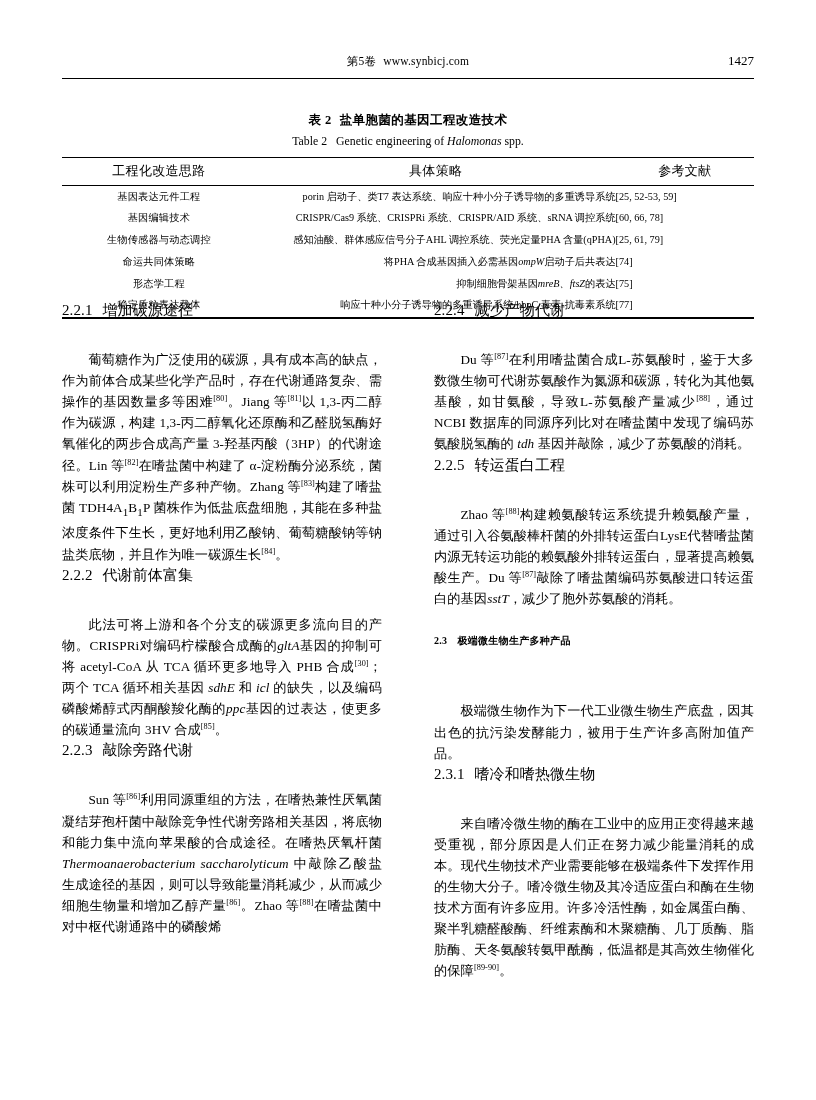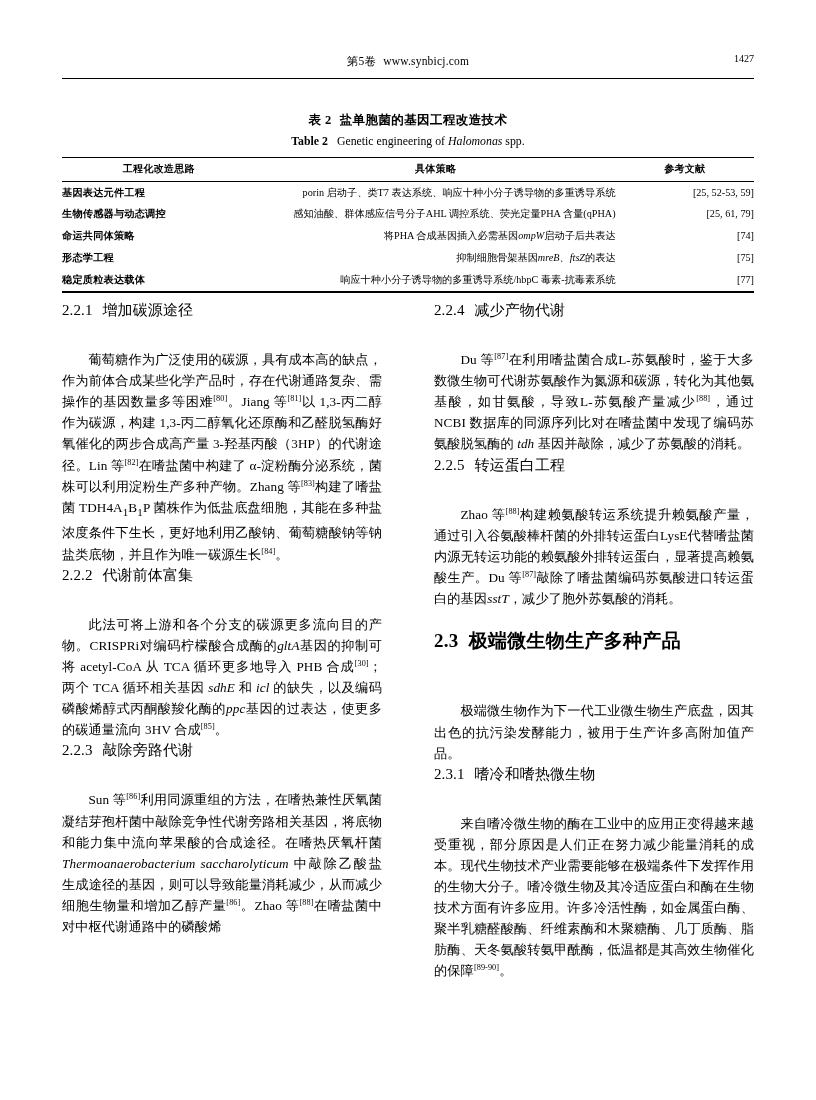--- a/index.html
+++ b/index.html
@@ -44,21 +44,21 @@
     font-family: "Liberation Serif", "DejaVu Serif", serif;
   }
   .runhead-center .url {
     font-family: "Liberation Serif", "DejaVu Serif", serif;
     margin-left: 7px;
   }
   .runhead-page {
     position: absolute;
     right: 0;
     top: -1px;
-    font-size: 10px;
+    font-size: 13px;
   }
   .runhead-rule {
     position: absolute;
     top: 78px;
     left: 62px;
     right: 62px;
     border-top: 1.6px solid #000;
   }
 
   
@@ -75,53 +75,53 @@
     letter-spacing: 0.4px;
     margin-bottom: 5px;
   }
   .tbl-cap-cn .capnum { margin-right: 8px; }
   .tbl-cap-en {
     text-align: center;
     font-size: 11.8px;
     margin-bottom: 8px;
   }
   .tbl-cap-en .capnum {
-    font-weight: bold;
+    font-weight: normal;
     margin-right: 9px;
     text-align: right;
   }
   .tbl-cap-en i { font-style: italic; }
 
   table.gtbl {
     width: 100%;
     border-collapse: collapse;
     font-size: 10.2px;
     table-layout: fixed;
   }
   table.gtbl thead th {
-    font-weight: bold;
-    font-size: 10px;
+    font-weight: normal;
+    font-size: 13px;
     padding: 4px 0 5px 0;
     text-align: center;
     border-top: 1.7px solid #000;
     border-bottom: 1.2px solid #000;
     letter-spacing: 0.3px;
   }
   table.gtbl tbody td {
     padding: 4.5px 0 4.5px 0;
     vertical-align: middle;
     line-height: 1.25;
   }
   table.gtbl tbody tr:last-child td {
     border-bottom: 2.1px solid #000;
     padding-bottom: 5px;
   }
-  td.c1 { text-align: left; padding-left: 28px; font-weight: bold; letter-spacing: 0.2px; }
+  td.c1 { text-align: center; padding-left: 28px; font-weight: normal; letter-spacing: 0.2px; }
   td.c2 { text-align: right; padding-left: 6px; }
-  td.c3 { text-align: right; font-family: Liberation Serif, serif; }
+  td.c3 { text-align: left; font-family: Liberation Serif, serif; }
   th.h1 { }
   .gtbl i { font-style: italic; }
 
   
   .cols {
     position: absolute;
     top: 300px;
     left: 62px;
     width: 692px;
     height: 760px;
@@ -146,21 +146,21 @@
   p.head3 {
     margin: 0;
     font-size: 15px;
     line-height: 21.1px;
     letter-spacing: 0.1px;
   }
   p.head3 .num { margin-right: 10px; }
   p.head3 .txt { font-family: "Liberation Serif", "DejaVu Serif", serif; }
   p.head2 {
     margin: 0;
-    font-size: 19px;
+    font-size: 10px;
     font-weight: bold;
     line-height: 21.1px;
     letter-spacing: 0.3px;
   }
   p.head2 .num { margin-right: 10px; }
   .sup {
     font-size: 8.2px;
     vertical-align: super;
     line-height: 0;
   }
@@ -200,20 +200,25 @@
           <th>参考文献</th>
         </tr>
       </thead>
       <tbody>
         <tr>
           <td class="c1">基因表达元件工程</td>
           <td class="c2">porin 启动子、类T7 表达系统、响应十种小分子诱导物的多重诱导系统</td>
           <td class="c3">[25, 52-53, 59]</td>
         </tr>
         <tr>
+          <td class="c1">基因编辑技术</td>
+          <td class="c2">CRISPR/Cas9 系统、CRISPRi 系统、CRISPR/AID 系统、sRNA 调控系统</td>
+          <td class="c3">[60, 66, 78]</td>
+        </tr>
+        <tr>
           <td class="c1">生物传感器与动态调控</td>
           <td class="c2">感知油酸、群体感应信号分子AHL 调控系统、荧光定量PHA 含量(qPHA)</td>
           <td class="c3">[25, 61, 79]</td>
         </tr>
         <tr>
           <td class="c1">命运共同体策略</td>
           <td class="c2"><span>将PHA 合成基因插入必需基因</span><i>ompW</i><span>启动子后共表达</span></td>
           <td class="c3">[74]</td>
         </tr>
         <tr>

